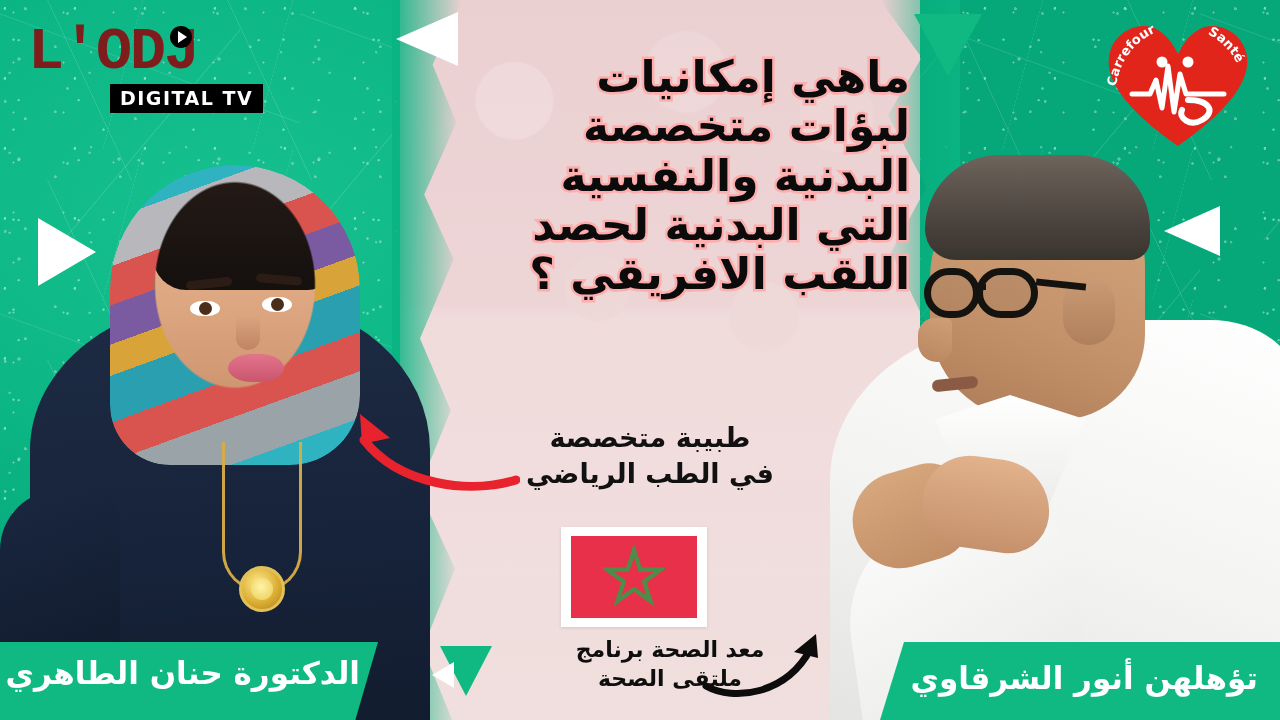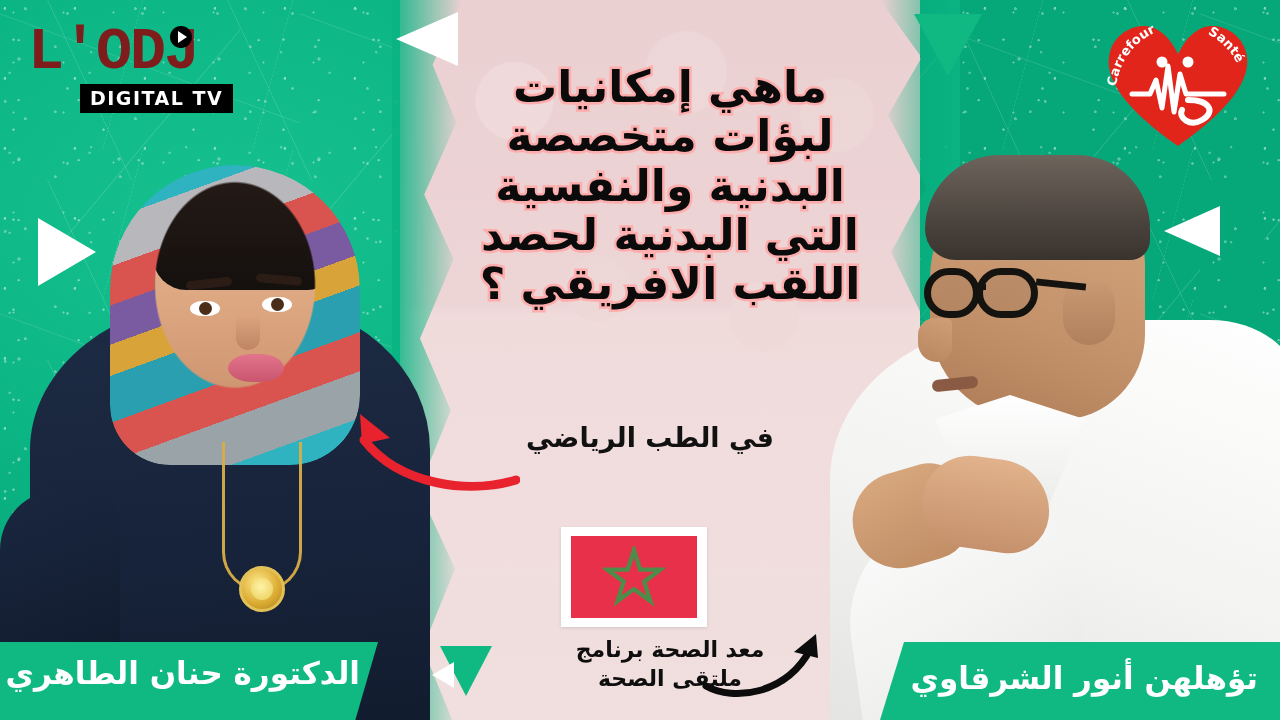--- a/index.html
+++ b/index.html
@@ -209,30 +209,30 @@
   }
   .lodj-dot{
     position:absolute; right:6px; top:2px; width:22px; height:22px; border-radius:50%;
     background:#000;
   }
   .lodj-dot::after{
     content:""; position:absolute; left:8px; top:5px;
     border-top:6px solid transparent; border-bottom:6px solid transparent; border-left:9px solid #fff;
   }
   .lodj-sub{
-    margin-top:3px; margin-left:52px; background:#000; color:#fff;
+    margin-top:3px; margin-left:82px; background:#000; color:#fff;
     font-weight:800; font-size:19px; letter-spacing:1.5px; padding:3px 10px 4px; display:inline-block;
   }
 
   .logo-carrefour{ position:absolute; right:22px; top:8px; width:160px; height:145px; }
 
   
   .title-block{
     position:absolute; left:430px; top:52px; width:480px;
-    direction:rtl; text-align:center;margin-top:10px;
+    direction:rtl; text-align:right;
   }
   .title-line{
     font-family:"DejaVu Sans","Liberation Sans",sans-serif;
     font-weight:900; font-size:44px; line-height:1.12; color:#0b0b0b;
     -webkit-text-stroke:5px rgba(255,170,170,.92);
     paint-order:stroke fill;
     text-shadow:0 0 1px rgba(255,170,170,.9);
   }
   .subtitle{
     position:absolute; left:470px; top:420px; width:360px;
@@ -366,20 +366,21 @@
 
   <div class="title-block">
     <div class="title-line">ماهي إمكانيات</div>
     <div class="title-line">لبؤات متخصصة</div>
     <div class="title-line">البدنية والنفسية</div>
     <div class="title-line">التي البدنية لحصد</div>
     <div class="title-line">اللقب الافريقي ؟</div>
   </div>
 
   <div class="subtitle">
+    <div>طبيبة متخصصة</div>
     <div>في الطب الرياضي</div>
   </div>
 
   <div class="flag">
     <div class="flag-inner">
       <svg class="flag-star" viewBox="0 0 100 100" width="62" height="62" aria-hidden="true">
         <path d="M50 6 L61.8 42.4 L100 42.4 L69.1 64.9 L80.9 101.3 L50 78.8 L19.1 101.3 L30.9 64.9 L0 42.4 L38.2 42.4 Z" fill="none" stroke="#4e8c4a" stroke-width="8" transform="scale(.86) translate(8,2)"></path>
       </svg>
     </div>
   </div>

